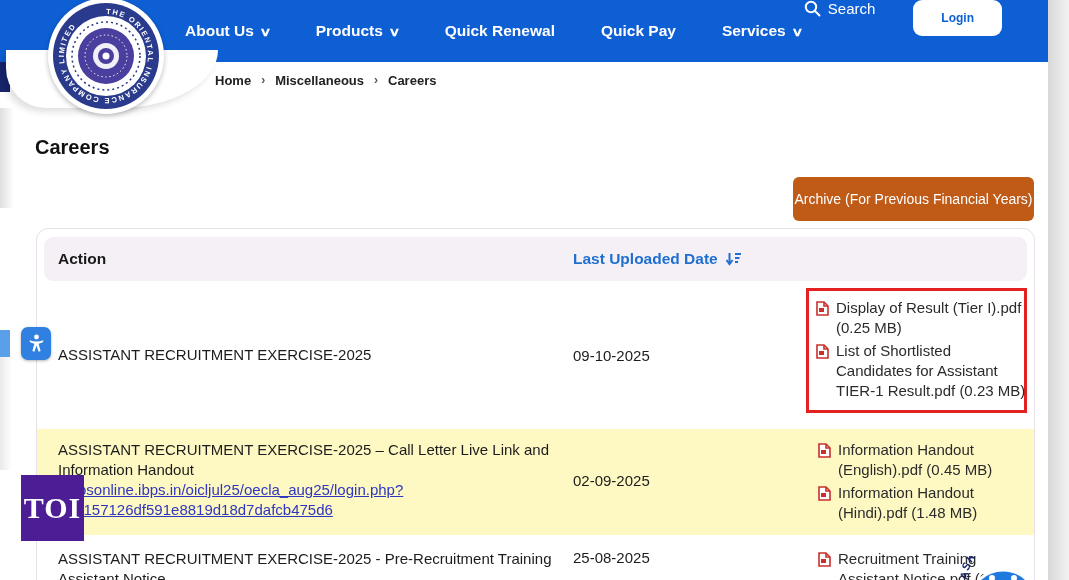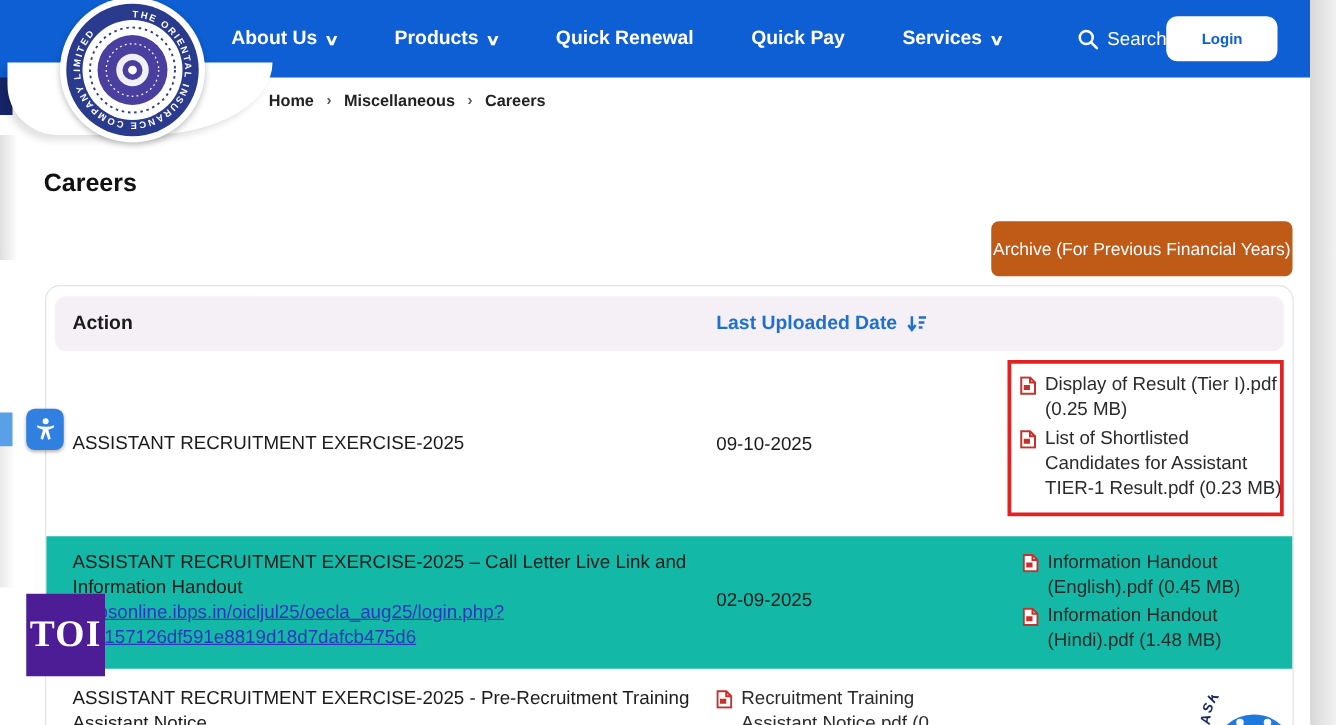--- a/index.html
+++ b/index.html
@@ -15,21 +15,21 @@
   .edge-smudge2 { position:absolute; left:0; top:330px; width:12px; height:140px;
     background:linear-gradient(90deg,#cfcfcf,transparent); opacity:.45; z-index:5; }
 
   
   .navbar { position:absolute; left:0; top:0; width:1048px; height:62px; background:#0d5fd3;
     display:flex; align-items:center; z-index:10; }
   .nav-items { display:flex; align-items:center; gap:46px; margin-left:185px; }
   .nav-item { color:#fff; font-size:15.5px; font-weight:bold; cursor:pointer; white-space:nowrap;
     display:flex; align-items:center; gap:7px; }
   .chev { font-size:12px; font-weight:bold; transform:scaleX(1.4); display:inline-block; margin-top:2px; }
-  .nav-right { position:absolute; right:26px; top:0; height:62px; display:flex; align-items:center; }
+  .nav-right { position:absolute; right:46px; top:0; height:62px; display:flex; align-items:flex-start; gap:38px; }
   .search-box { display:flex; align-items:center; gap:7px; color:#fff; font-size:15px; cursor:pointer; }
   .login-btn { background:#fff; color:#0d5fd3; font-weight:bold; font-size:12px;
     border:none; border-radius:9px; padding:11px 28px; cursor:pointer; }
 
   
   .logo-swoosh { position:absolute; left:6px; top:50px; width:212px; height:58px; background:#fff;
     border-radius:0 0 100px 40px / 0 0 58px 40px; z-index:11;
     box-shadow:-4px 4px 6px rgba(0,0,0,0.12); }
   .logo-wrap { position:absolute; left:48px; top:-2px; width:116px; height:116px; background:#fff;
     border-radius:50%; z-index:12; display:flex; align-items:center; justify-content:center;
@@ -51,21 +51,21 @@
   .table-card { position:absolute; left:36px; top:228px; width:999px; height:380px;
     border:1px solid #e6e1e6; border-radius:12px 12px 0 0; background:#fff; overflow:hidden; }
   .thead { margin:8px 7px 0 7px; height:44px; background:#f5f0f5; border-radius:9px;
     display:grid; grid-template-columns:515px 245px 1fr; align-items:center; padding-left:14px; }
   .th { font-size:15.5px; font-weight:bold; color:#1a1a1a; display:flex; align-items:center; gap:8px; }
   .th-date { color:#1f6fd0; cursor:pointer; }
   .th-title { cursor:pointer; }
   .sort-both { font-size:14px; color:#222; }
   .row { display:grid; grid-template-columns:515px 245px 1fr; padding-left:21px; }
   .row-1 { height:148px; align-items:center; }
-  .row-2 { height:106px; background:#14b8a6; align-items:start; padding-top:11px; }
+  .row-2 { height:106px; background:#fef9c3; align-items:start; padding-top:11px; }
   .row-3 { height:120px; align-items:start; padding-top:14px; }
   .cell-title { font-size:15px; color:#1c1c1c; line-height:20px; padding-right:20px; }
   .cell-date { font-size:15px; color:#1c1c1c; }
   .row-1 .cell-actions { align-self:start; margin-top:7px; }
   .row-2 .cell-date { margin-top:32px; }
   .link-block { margin-top:1px; }
   .row-link { display:block; color:#2f36c0; text-decoration:underline; font-size:15px; line-height:20px;
     cursor:pointer; word-break:break-all; }
   .actions { display:flex; flex-direction:column; gap:3px; width:212px; }
   .action-item { display:flex; gap:7px; font-size:15px; color:#2b2b2b; line-height:20px; cursor:pointer; }
@@ -228,20 +228,21 @@
               <rect x="3" y="7" width="5" height="4" fill="#c9302c"></rect>
             </svg>
             <span>Information Handout (Hindi).pdf (1.48 MB)</span>
           </div>
         </div>
       </div>
     </div>
 
     <div class="row row-3">
       <div class="cell-title">ASSISTANT RECRUITMENT EXERCISE-2025 - Pre-Recruitment Training Assistant Notice</div>
+      <div class="cell-date">25-08-2025</div>
       <div class="cell-actions">
         <div class="actions">
           <div class="action-item">
             <svg class="pdf" width="13" height="15" viewBox="0 0 13 15">
               <path d="M1 1 h7 l4 4 v9 h-11 z" fill="#fff" stroke="#c9302c" stroke-width="1.6"></path>
               <path d="M8 1 v4 h4" fill="none" stroke="#c9302c" stroke-width="1.6"></path>
               <rect x="3" y="7" width="5" height="4" fill="#c9302c"></rect>
             </svg>
             <span>Recruitment Training Assistant Notice.pdf (0</span>
           </div>

